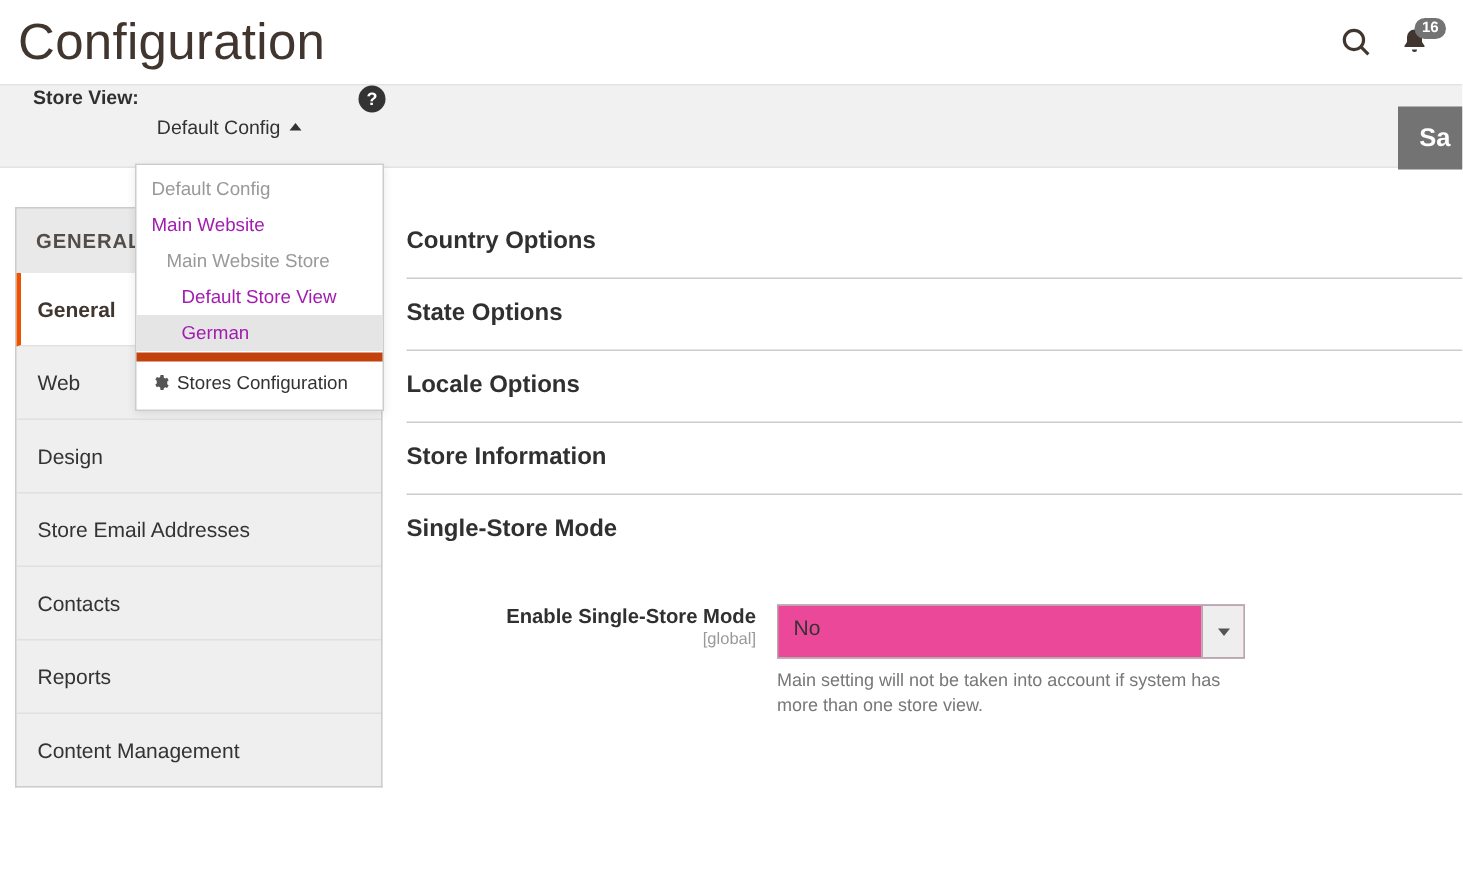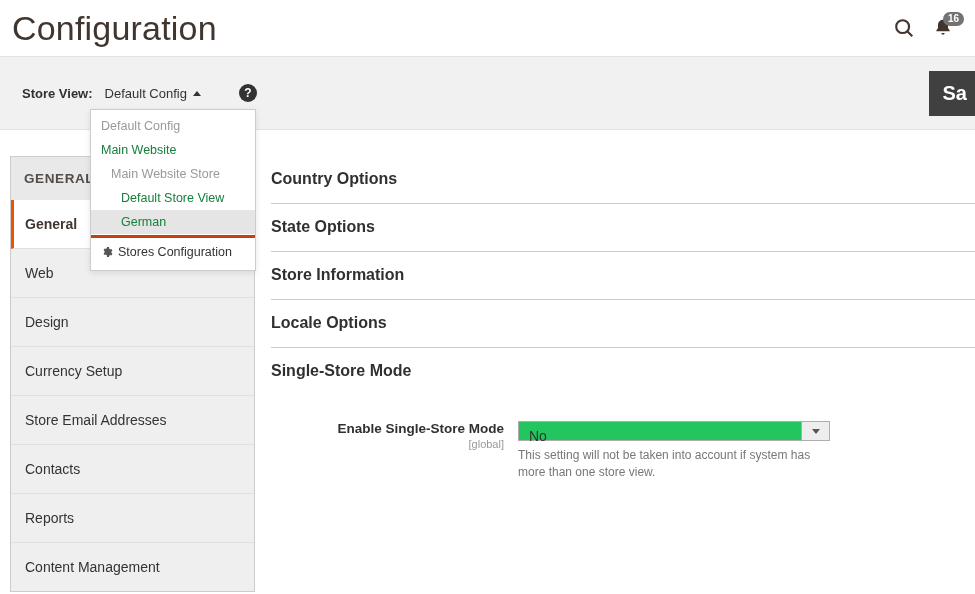--- a/index.html
+++ b/index.html
@@ -44,23 +44,22 @@
       font-weight: 700;
       padding: 1px 5px;
       border-radius: 8px;
       line-height: 12px;
     }
     
     .storeview-bar {
       background: #f1f1f1;
       border-top: 1px solid #e3e3e3;
       border-bottom: 1px solid #e3e3e3;
-      height: 74px;
-      display: flex;
-      align-items: center;
+      height: 56px;
+      display: flex;
       padding: 0 0 0 22px;
       position: relative;
     }
     .sv-label { font-size: 13px; font-weight: 700; color: #303030; }
     .sv-select {
       margin-left: 12px;
       font-size: 13px;
       color: #333;
       display: inline-flex;
       align-items: center;
@@ -72,23 +71,23 @@
       width: 18px; height: 18px;
       background: #333; color: #fff;
       border-radius: 50%;
       display: inline-flex; align-items:center; justify-content:center;
       font-size: 12px; font-weight: 700;
       cursor: pointer;
     }
     .save-btn {
       position: absolute;
       right: 0; top: 14px;
-      background: #404040;
+      background: #737373;
       color: #fff;
-      font-size: 20px;
+      font-size: 17px;
       font-weight: 600;
       padding: 11px 8px 11px 14px;
       border: none;
       cursor: pointer;
     }
     
     .dropdown {
       position: absolute;
       top: 52px;
       left: 90px;
@@ -96,31 +95,31 @@
       background: #fff;
       border: 1px solid #ccc;
       box-shadow: 0 2px 6px rgba(0,0,0,0.1);
       z-index: 20;
       padding: 4px 0;
     }
     .dd-item {
       font-size: 12.5px;
       padding: 5px 10px;
       cursor: pointer;
-      color: #15803d;
+      color: #a21caf;
       white-space: nowrap;
     }
     .dd-item.level0 { padding-left: 10px; }
     .dd-item.level1 { padding-left: 20px; }
     .dd-item.level2 { padding-left: 30px; }
     .dd-item.disabled { color: #999; cursor: default; }
     .dd-item.hover { background: #e5e5e5; }
     .dd-item.strong { font-weight: 400; }
     .dd-config {
-      border-top: 3px solid #c2410c;
+      border-top: 6px solid #c2410c;
       margin-top: 1px;
       padding: 7px 10px;
       font-size: 12.5px;
       display: flex; align-items:center; gap: 5px;
       cursor: pointer;
     }
     
     .content {
       display: flex;
       margin-top: 26px;
@@ -199,22 +198,22 @@
     }
     .field-scope {
       font-size: 11px;
       color: #999;
       margin-top: 2px;
     }
     .field-control { width: 312px; }
     .select-box {
       display: flex;
       border: 1px solid #adadad;
-      height: 20px;
-      background: #22c55e;
+      height: 36px;
+      background: #ec4899;
       cursor: pointer;
     }
     .select-value {
       flex: 1;
       padding: 6px 10px;
       font-size: 14px;
     }
     .select-arrow {
       width: 28px;
       background: #eee;
@@ -289,54 +288,53 @@
 
 <div class="content">
   <div class="sidebar">
     <div class="tab-header">
       <div class="tab-header-label">GENERAL</div>
     </div>
     <div class="tab-list">
       <div class="tab-item active">General</div>
       <div class="tab-item">Web</div>
       <div class="tab-item">Design</div>
-      <div class="tab-item">Currency Setup</div>
       <div class="tab-item">Store Email Addresses</div>
       <div class="tab-item">Contacts</div>
       <div class="tab-item">Reports</div>
       <div class="tab-item">Content Management</div>
     </div>
   </div>
 
   <div class="main">
     <div class="section">
       <div class="section-title">Country Options</div>
     </div>
     <div class="section">
       <div class="section-title">State Options</div>
     </div>
     <div class="section">
+      <div class="section-title">Locale Options</div>
+    </div>
+    <div class="section">
       <div class="section-title">Store Information</div>
-    </div>
-    <div class="section">
-      <div class="section-title">Locale Options</div>
     </div>
     <div class="section open">
       <div class="section-title">Single-Store Mode</div>
     </div>
 
     <div class="field-row">
       <div class="field-label-wrap">
         <div class="field-label">Enable Single-Store Mode</div>
         <div class="field-scope">[global]</div>
       </div>
       <div class="field-control">
         <div class="select-box">
           <div class="select-value">No</div>
           <div class="select-arrow">
               <span class="arrow-down-s"></span>
             </div>
         </div>
-        <div class="field-note">This setting will not be taken into account if system has more than one store view.</div>
+        <div class="field-note">Main setting will not be taken into account if system has more than one store view.</div>
       </div>
     </div>
   </div>
 </div>
 
 </body></html>

